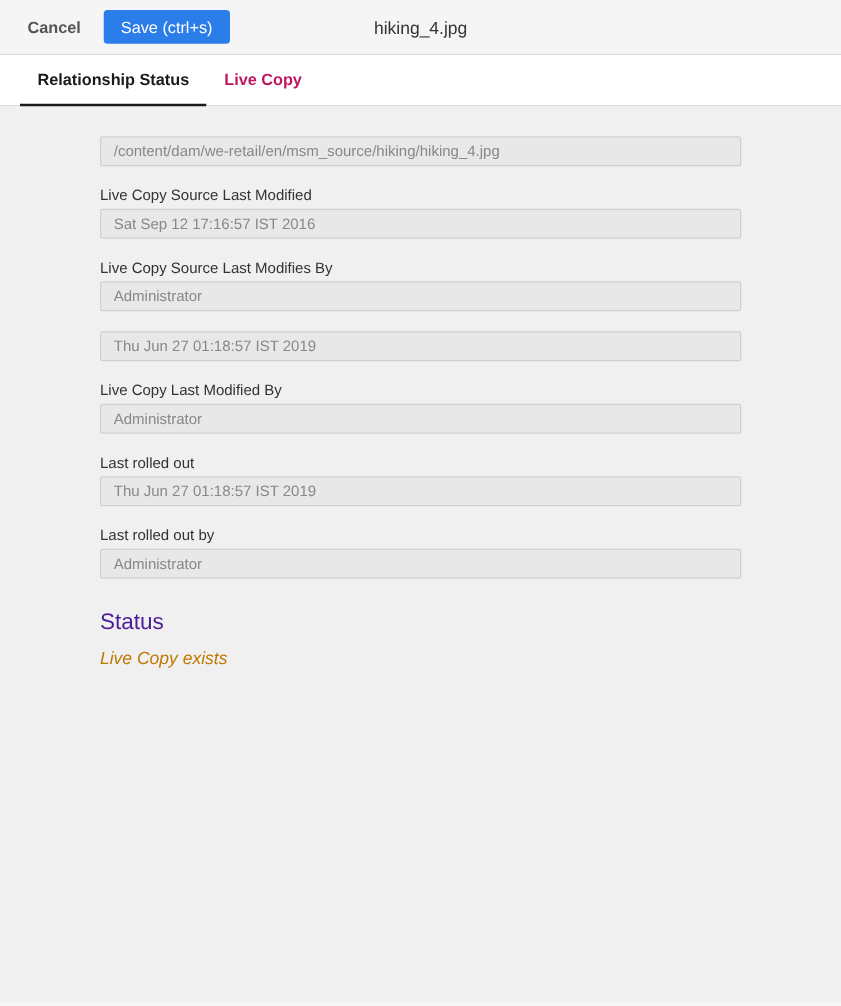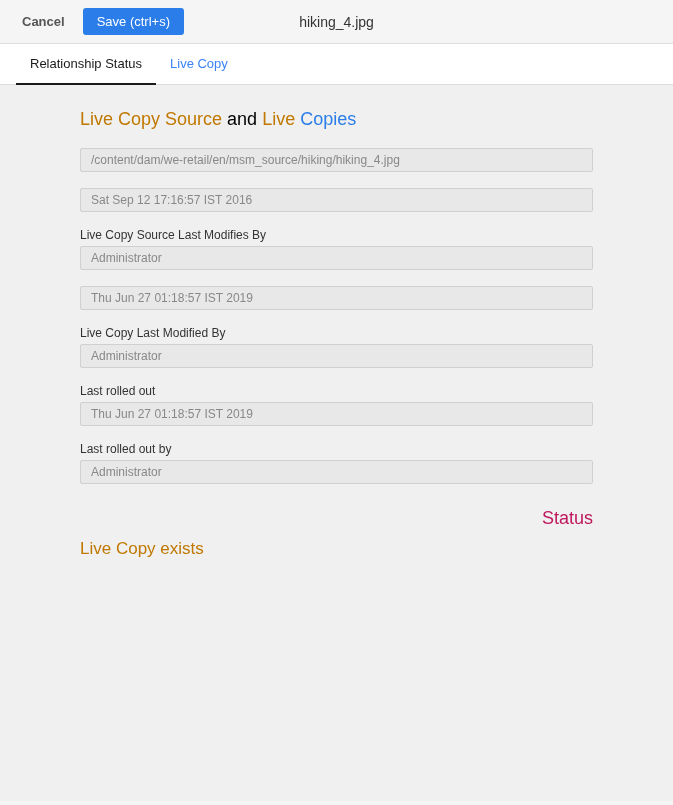--- a/index.html
+++ b/index.html
@@ -59,30 +59,31 @@
     .tabs-bar {
       background: #fff;
       border-bottom: 1px solid #ddd;
       display: flex;
       padding: 0 16px;
     }
 
     .tab-item {
       padding: 12px 14px;
       font-size: 13px;
-      color: #3b82f6;
+      color: #be185d;
       cursor: pointer;
       border-bottom: 2px solid transparent;
       margin-bottom: -1px;
+      font-weight: bold;
     }
 
     .tab-item.active {
       color: #1a1a1a;
       border-bottom: 2px solid #1a1a1a;
-      font-weight: 400;
+      font-weight: 700;
     }
 
     
     .main-content {
       background: #f0f0f0;
       height: calc(805px - 44px - 45px);
       overflow-y: scroll;
       padding: 24px 80px 24px 80px;
     }
 
@@ -130,28 +131,28 @@
       display: block;
     }
 
     .status-section {
       margin-top: 24px;
     }
 
     .status-title {
       font-size: 18px;
       font-weight: 400;
-      color: #be185d;
+      color: #4c1d95;
       margin-bottom: 10px;
-      text-align: right;
     }
 
     .status-value {
-      font-size: 17px;
+      font-size: 14px;
       color: #c07800;
+      font-style: italic;
     }
   </style>
 </head>
 <body>
 
 <div class="header-bar">
   <span class="header-title">hiking_4.jpg</span>
   <button class="btn-cancel">Cancel</button>
   <button class="btn-save">
     <span>Save</span>
@@ -163,32 +164,27 @@
   <div class="tab-item active">
     <span>Relationship Status</span>
   </div>
   <div class="tab-item">
     <span>Live Copy</span>
   </div>
 </div>
 
 <div class="main-content">
 
-  <div class="section-title">
-    <span class="word-live-copy-source">Live Copy Source</span>
-    <span> and </span>
-    <span class="word-live">Live</span>
-    <span class="word-copies"> Copies</span>
-  </div>
 
   <div class="field-group">
     <div class="field-input">/content/dam/we-retail/en/msm_source/hiking/hiking_4.jpg</div>
   </div>
 
   <div class="field-group">
+    <div class="field-label">Live Copy Source Last Modified</div>
     <div class="field-input">Sat Sep 12 17:16:57 IST 2016</div>
   </div>
 
   <div class="field-group">
     <div class="field-label">Live Copy Source Last Modifies By</div>
     <div class="field-input">Administrator</div>
   </div>
 
 
   <div class="field-group">

